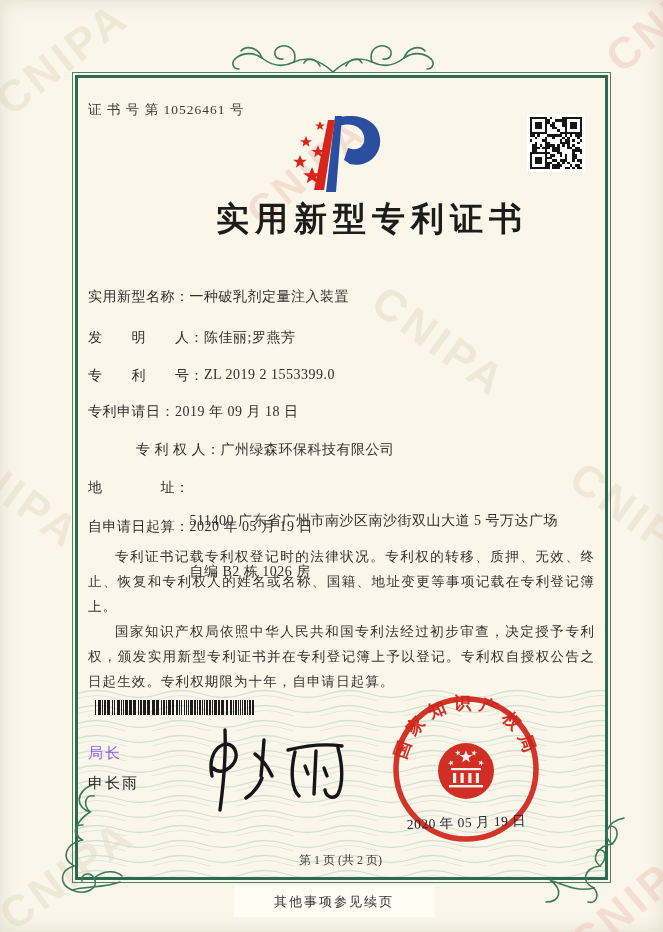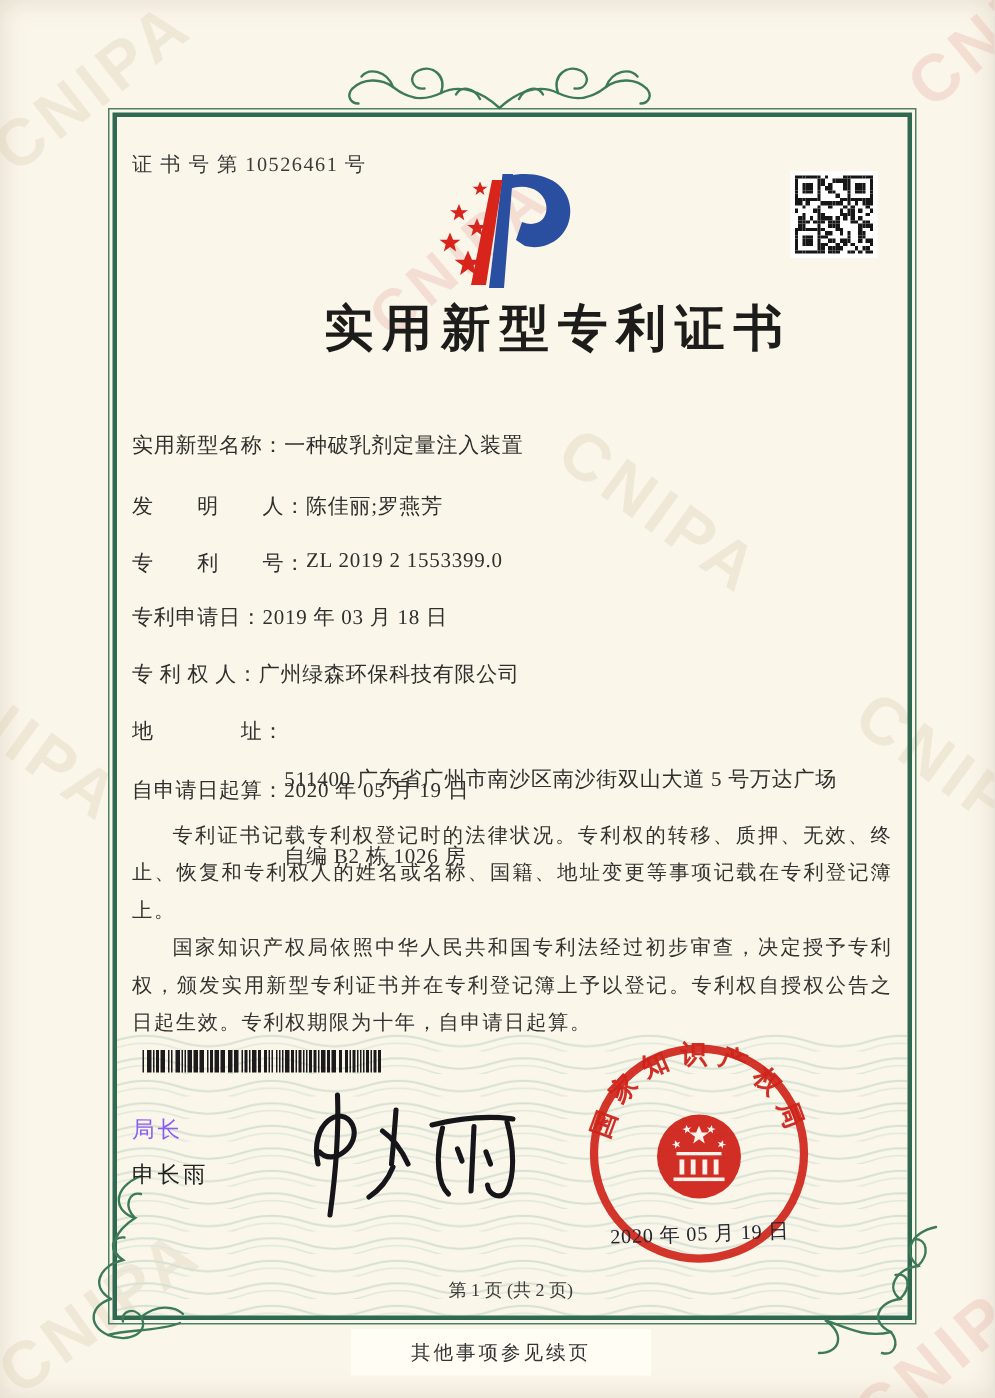--- a/index.html
+++ b/index.html
@@ -605,23 +605,23 @@
   <div class="row" style="top:288px;">
     <span class="lbl">实用新型名称：</span>
     <span class="val">一种破乳剂定量注入装置</span>
   </div>
   <div class="row" style="top:367px;">
     <span class="lbl">专　　利　　号：</span>
     <span class="val">ZL 2019 2 1553399.0</span>
   </div>
   <div class="row" style="top:403px;">
     <span class="lbl">专利申请日：</span>
-    <span class="val">2019 年 03 月 18 日</span>
-  </div>
-  <div class="row" style="top:441px;">
+    <span class="val">2019 年 09 月 18 日</span>
+  </div>
+  <div class="row" style="top:441px;margin-left:48px;">
     <span class="lbl">专 利 权 人：</span>
     <span class="val">广州绿森环保科技有限公司</span>
   </div>
   <div class="row" style="top:479px;">
     <span class="lbl">地　　　　址：</span>
     <span class="val addr-val">
       <div>511400 广东省广州市南沙区南沙街双山大道 5 号万达广场</div>
       <div>自编 B2 栋 1026 房</div>
     </span>
   </div>

